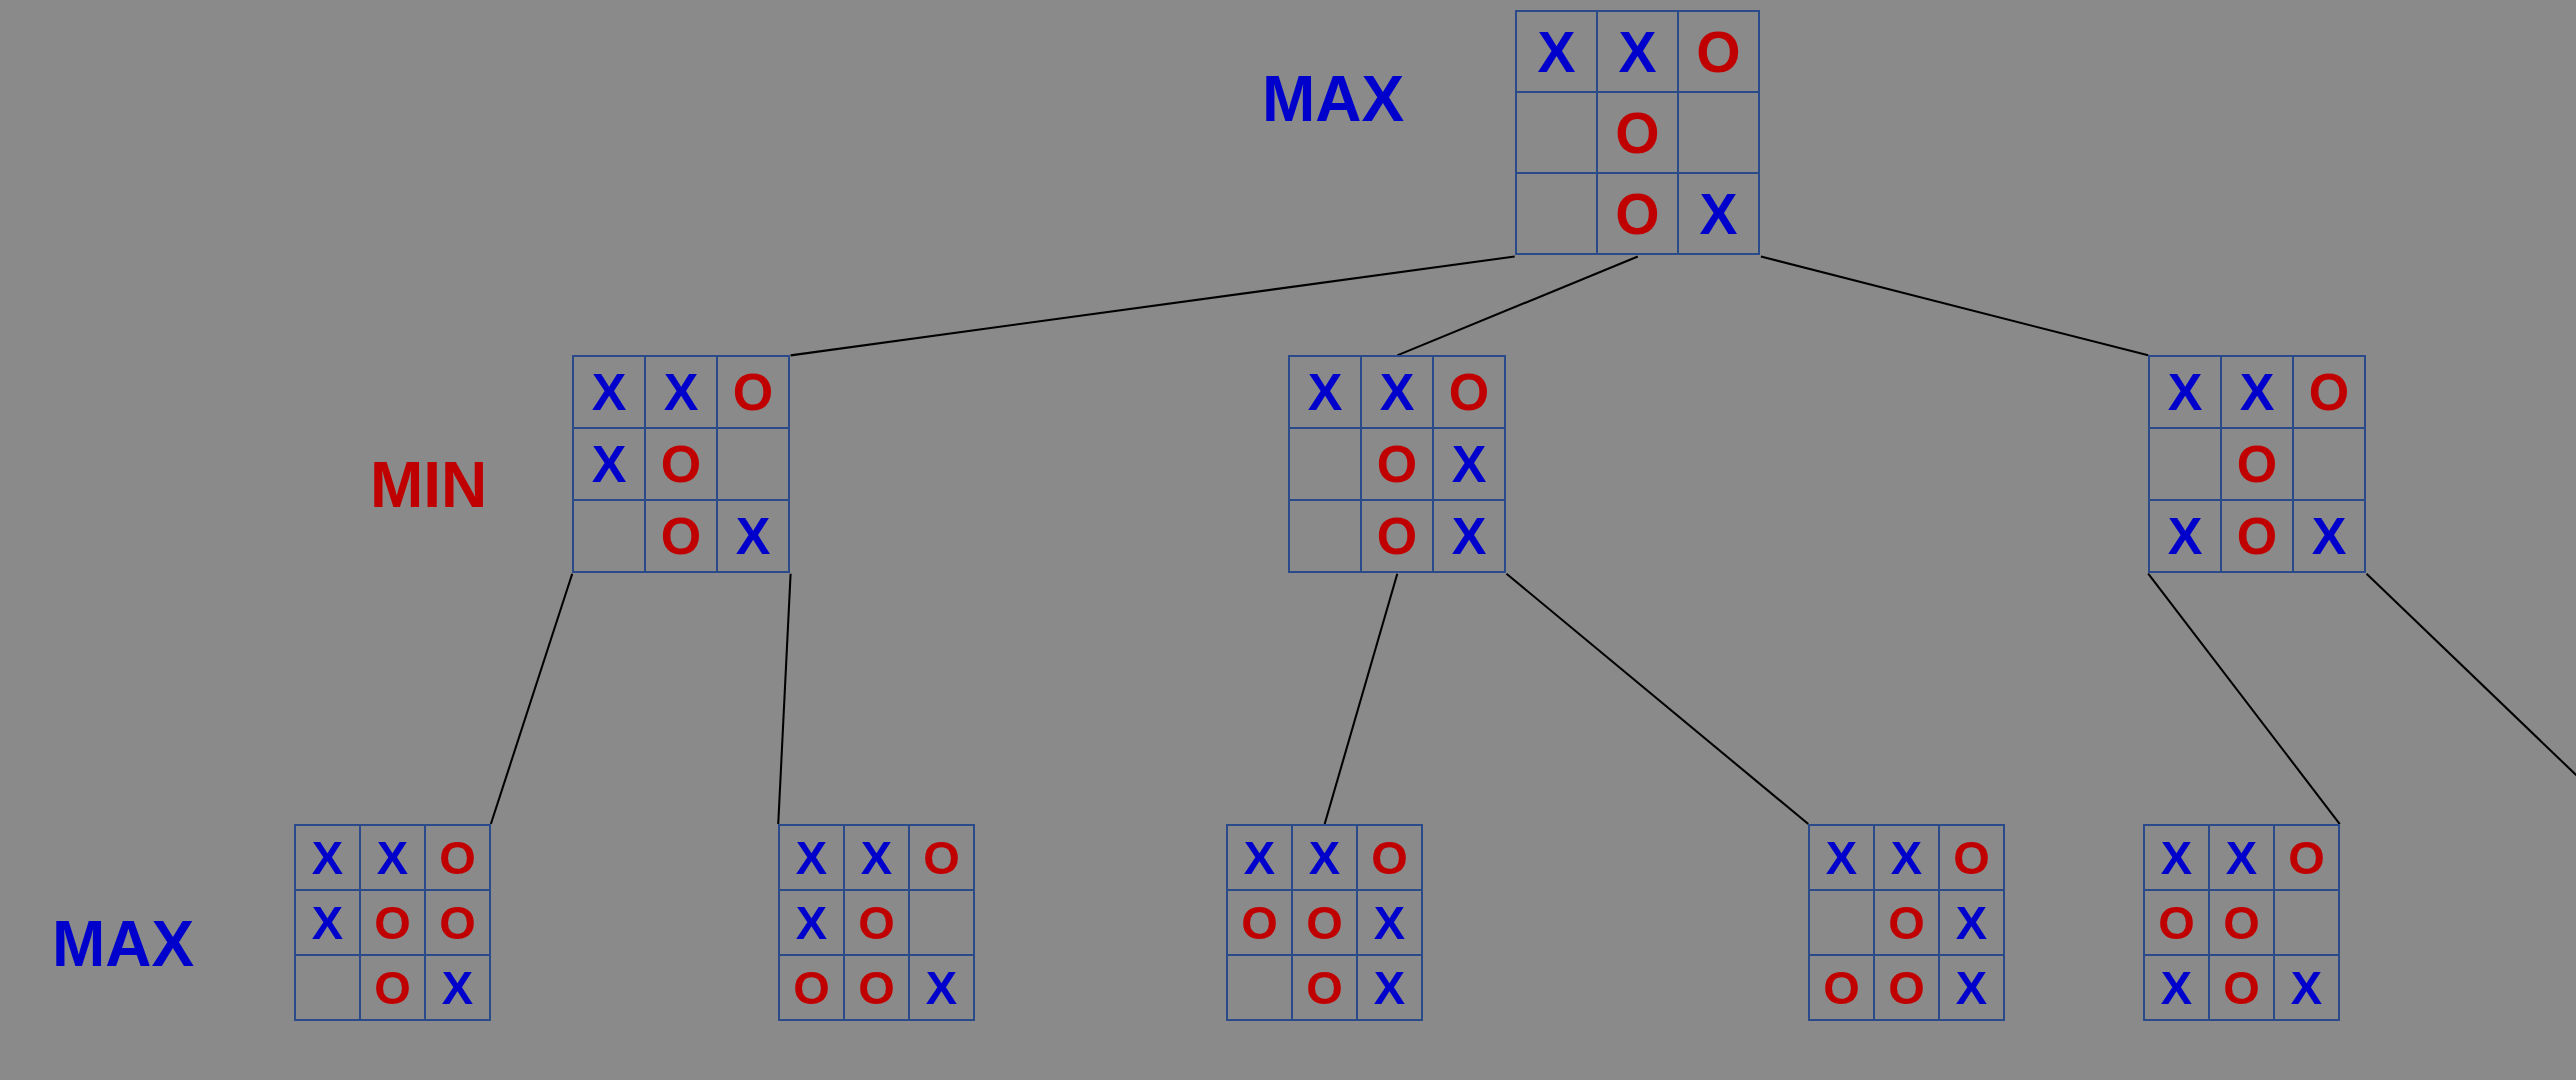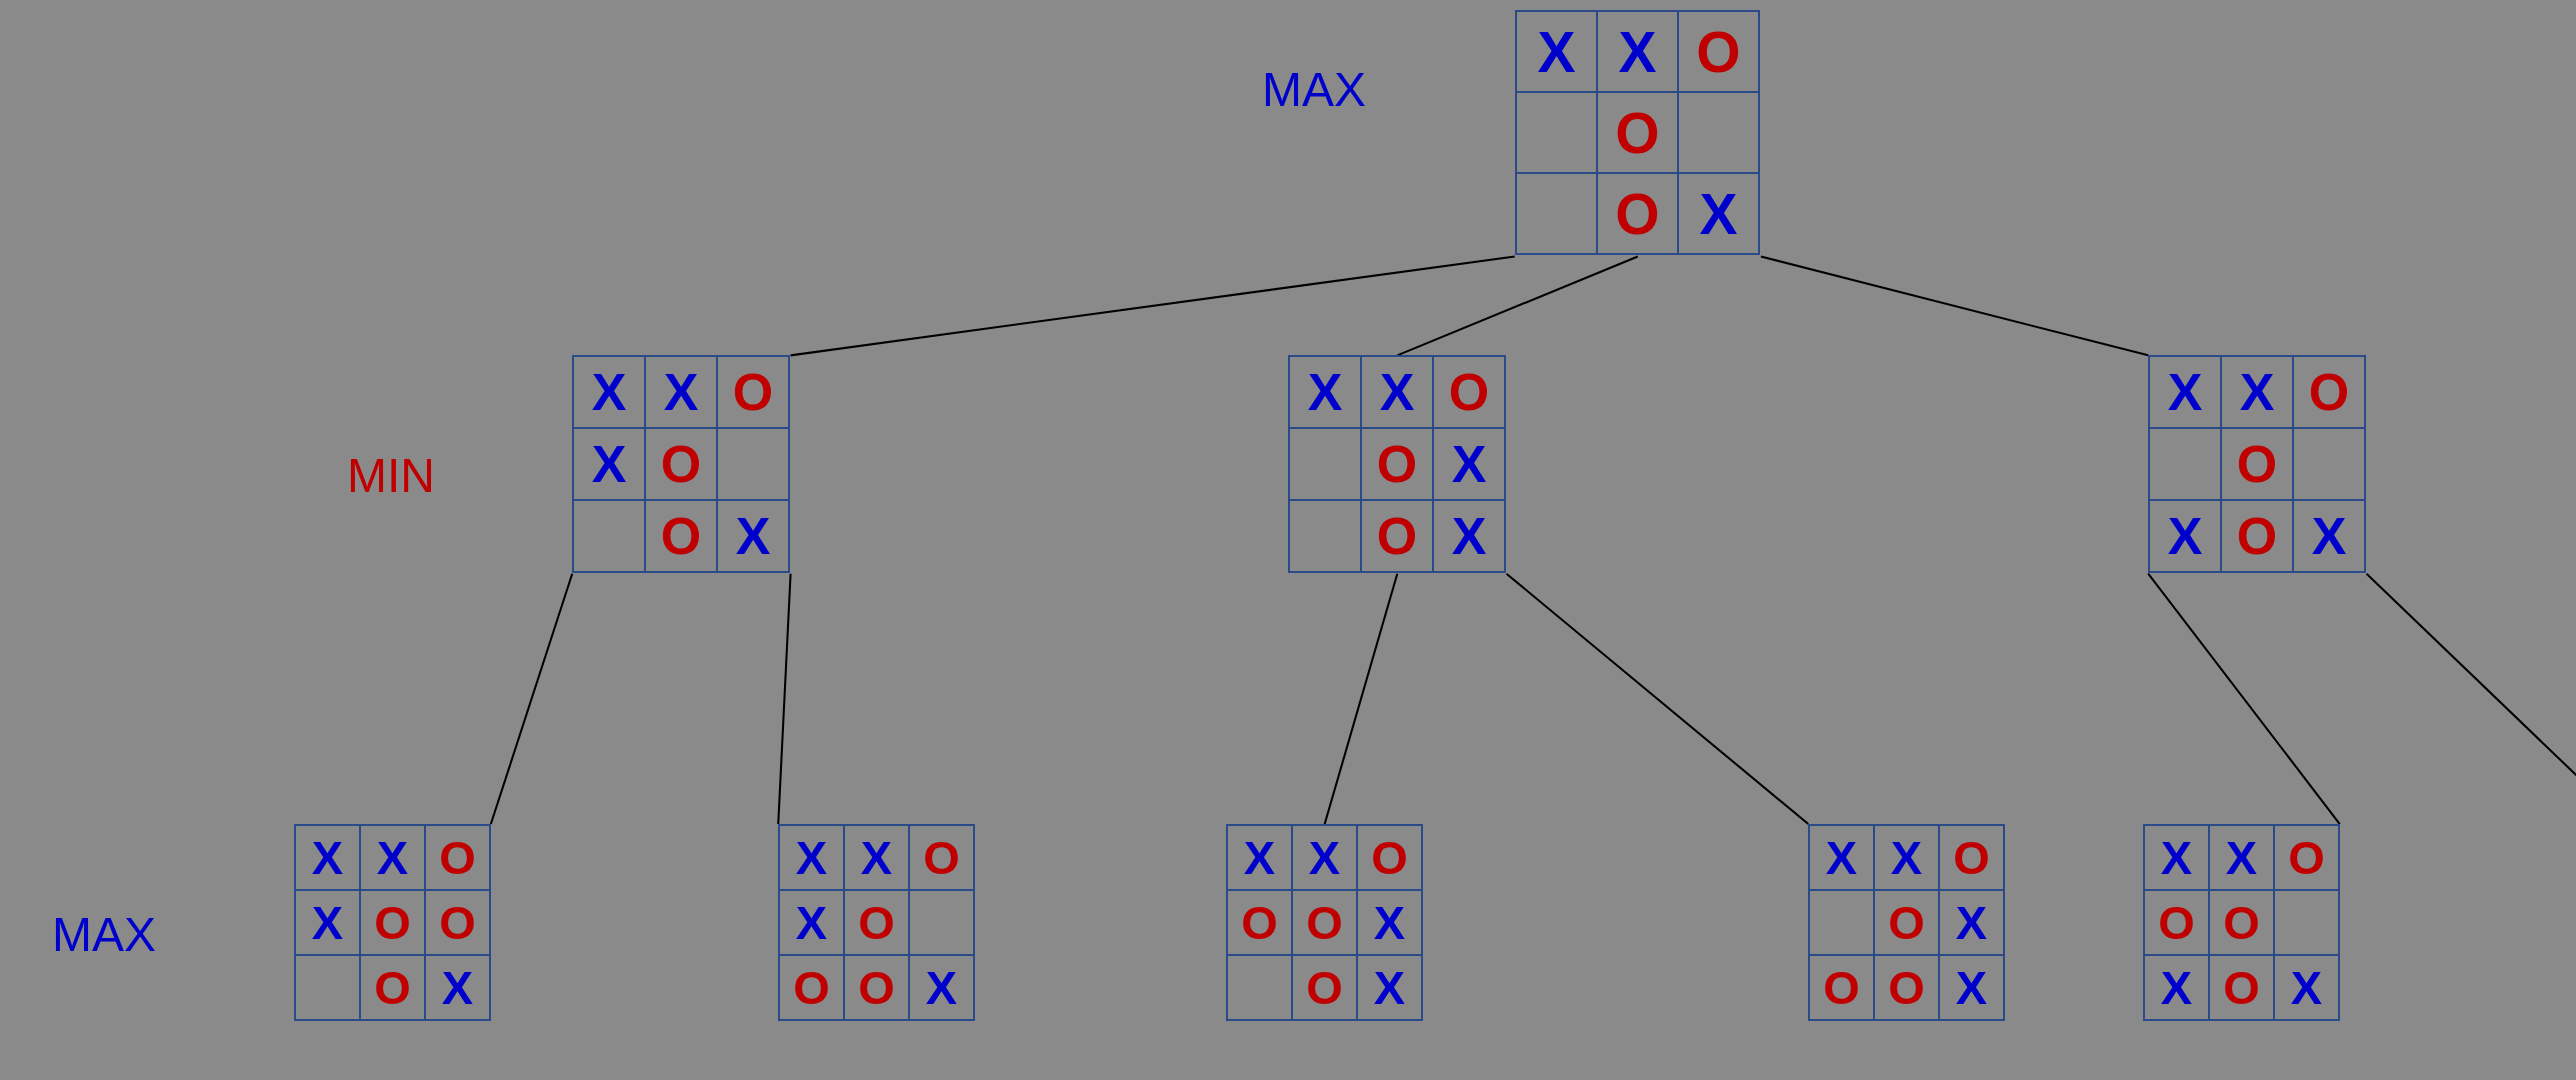--- a/index.html
+++ b/index.html
@@ -28,22 +28,22 @@
     font-weight: bold;
     box-sizing: border-box;
   }
   .big .cell { width: 81px; height: 81px; font-size: 57px; }
   .mid .cell { width: 72px; height: 72px; font-size: 52px; }
   .sml .cell { width: 65px; height: 65px; font-size: 47px; }
   .X { color: #0000cc; }
   .O { color: #c00000; }
   .label {
     position: absolute;
-    font-size: 48px;
-    font-weight: normal;
+    font-size: 64px;
+    font-weight: bold;
     text-align: center;
   }
   .label.max { color: #0000cc; }
   .label.min { color: #c00000; }
   svg.edges {
     position: absolute;
     left: 0;
     top: 0;
     width: 2843px;
     height: 1080px;
@@ -219,15 +219,15 @@
       </div>
       <div class="row">
         <div class="cell X">X</div>
         <div class="cell O">O</div>
         <div class="cell X">X</div>
       </div>
     </div>
   </div>
 
 <div class="label max" style="left: 1262px; top: 62px;">MAX</div>
-<div class="label min" style="left: 347px; top: 448px;">MIN</div>
+<div class="label min" style="left: 370px; top: 448px;">MIN</div>
 <div class="label max" style="left: 52px; top: 907px;">MAX</div>
 
 
 </body></html>

